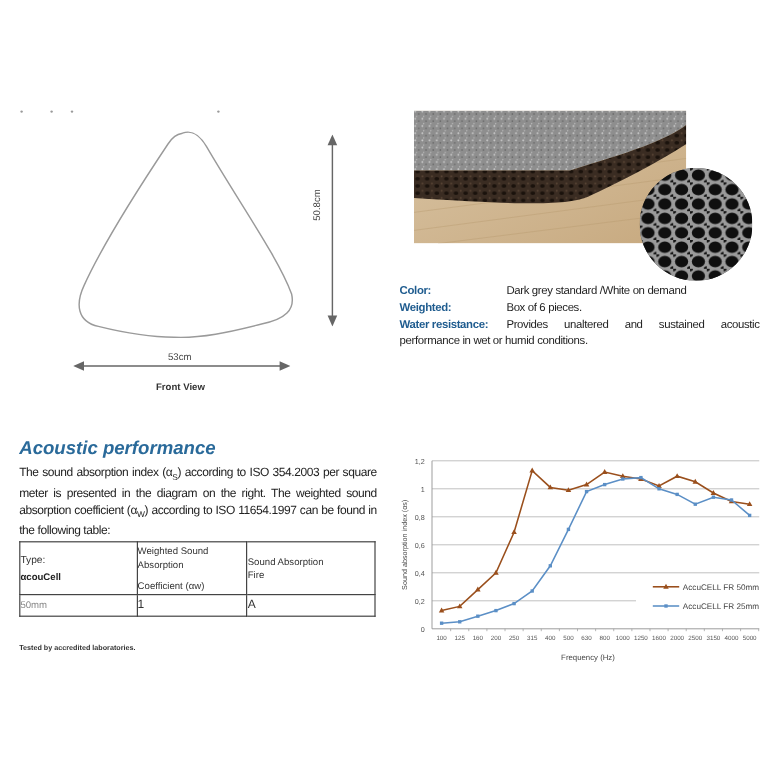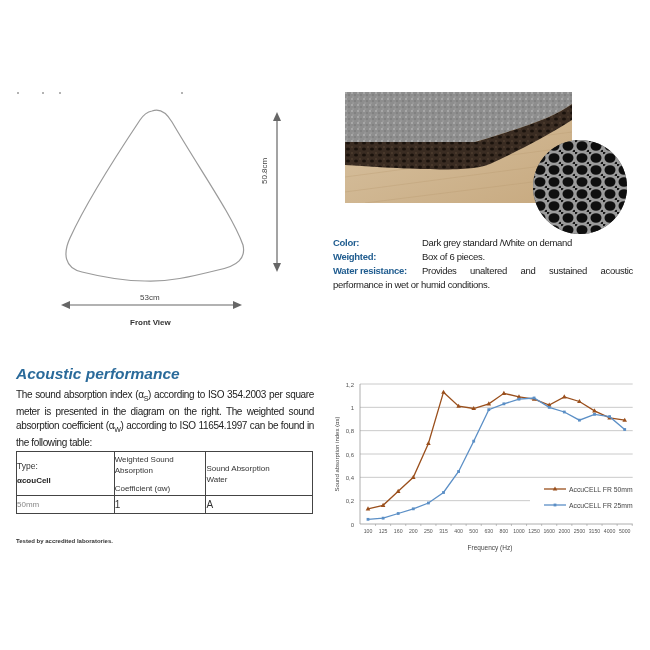--- a/index.html
+++ b/index.html
@@ -129,21 +129,21 @@
       <div style="font-size:8.5px;margin-bottom:3px;">Type:</div>
       <div class="brand">αcouCell</div>
     </td>
     <td style="width:31%;">
       <div>Weighted Sound</div>
       <div>Absorption</div>
       <div style="margin-top:7px;">Coefficient (αw)</div>
     </td>
     <td>
       <div>Sound Absorption</div>
-      <div>Water</div>
+      <div>Fire</div>
     </td>
   </tr>
   <tr class="r">
     <td class="grey">50mm</td>
     <td class="big">1</td>
     <td class="big">A</td>
   </tr>
 </tbody>
   </table>
 <div class="abs note">Tested by accredited laboratories.</div>

